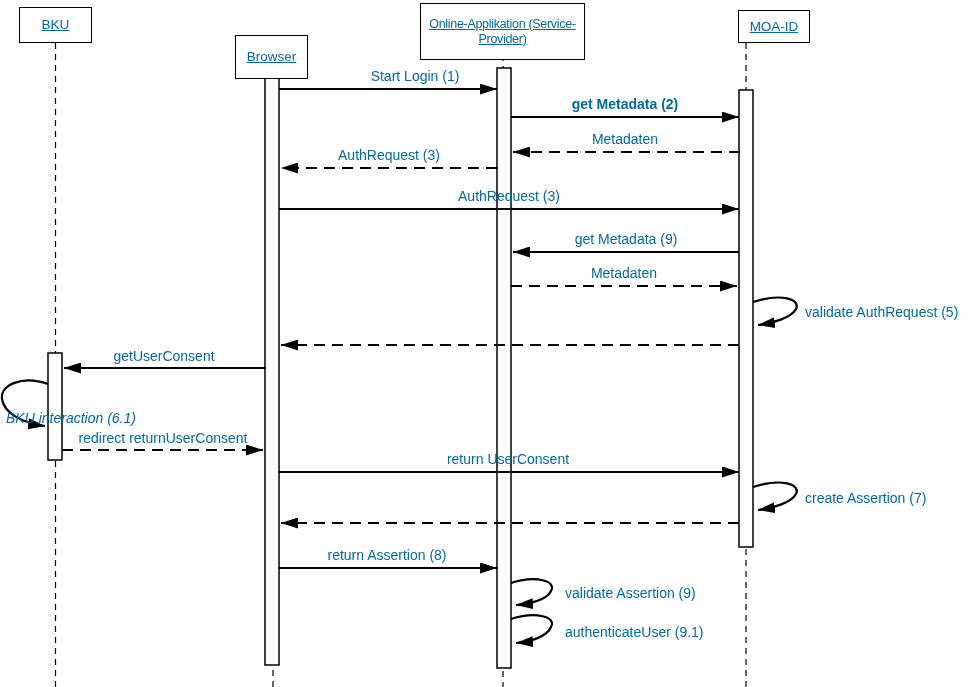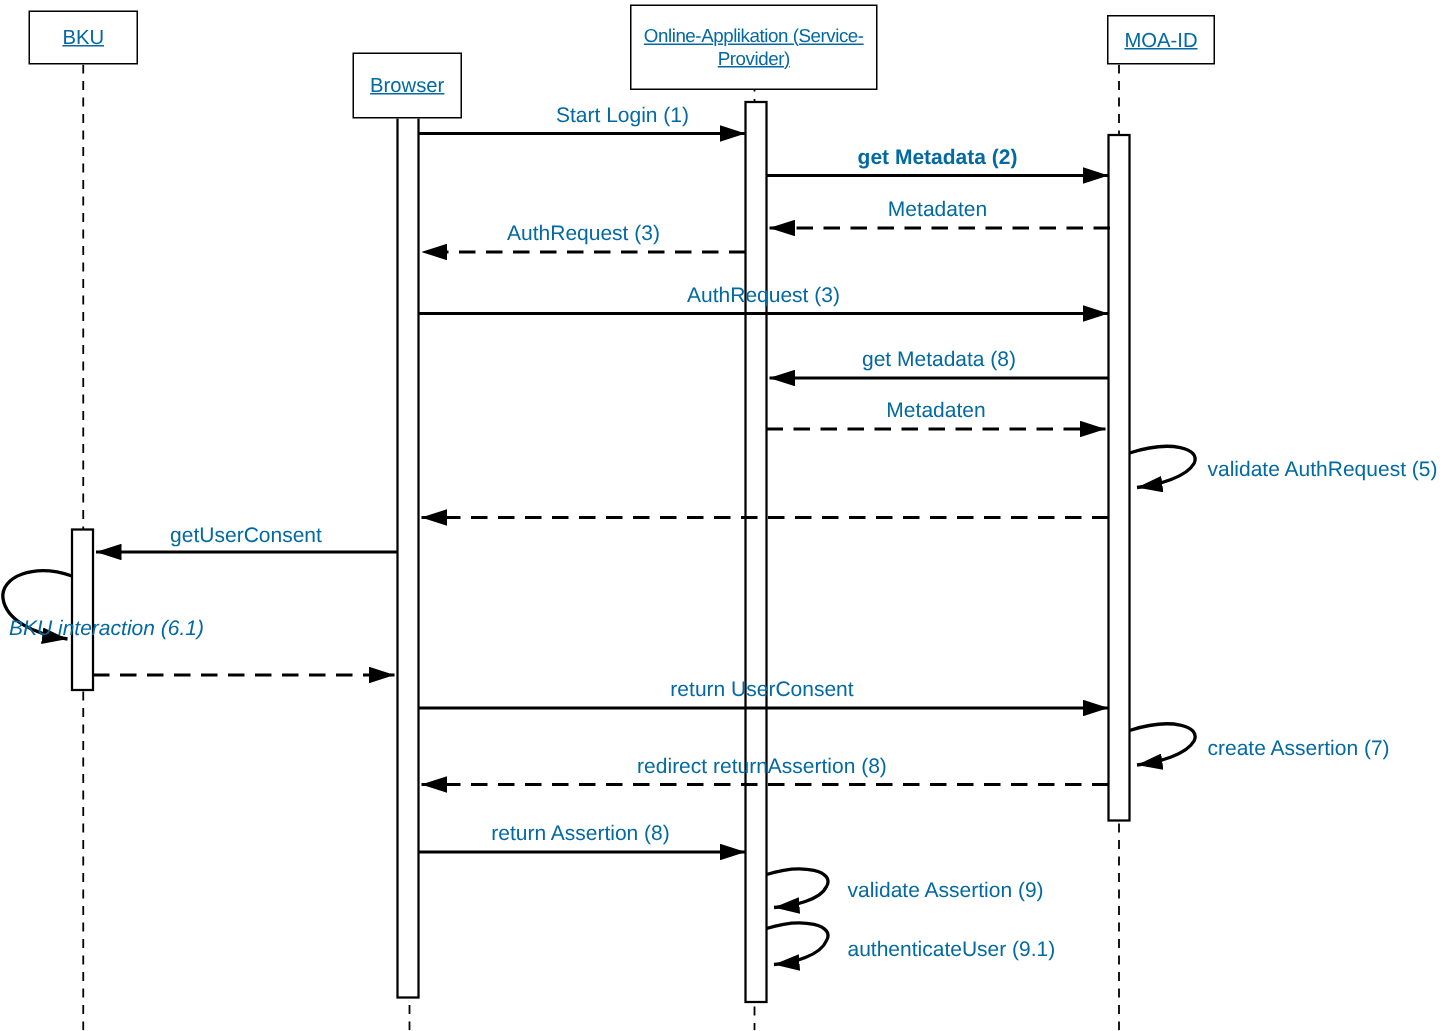--- a/index.html
+++ b/index.html
@@ -99,25 +99,25 @@
   </div>
   <div class="actor" style="left:710px; top:10px; width:72px; height:33px;margin-left:28px;">
     <span class="name">MOA-ID</span>
   </div>
 
   <div class="msg-label centered" style="left:388px; top:68px;margin-left:27px;">Start Login (1)</div>
   <div class="msg-label centered" style="left:625px; top:96px;font-weight:bold;">get Metadata (2)</div>
   <div class="msg-label centered" style="left:625px; top:131px;">Metadaten</div>
   <div class="msg-label centered" style="left:389px; top:147px;">AuthRequest (3)</div>
   <div class="msg-label centered" style="left:509px; top:188px;">AuthRequest (3)</div>
-  <div class="msg-label centered" style="left:626px; top:231px;">get Metadata (8)</div>
+  <div class="msg-label centered" style="left:626px; top:231px;">get Metadata (9)</div>
   <div class="msg-label centered" style="left:624px; top:265px;">Metadaten</div>
   <div class="msg-label" style="left:805px; top:304px;text-align:center;">validate AuthRequest (5)</div>
   <div class="msg-label centered" style="left:164px; top:348px;">getUserConsent</div>
   <div class="msg-label" style="left:6px; top:410px;font-style:italic;">BKU interaction (6.1)</div>
+  <div class="msg-label centered" style="left:163px; top:430px;">redirect returnUserConsent</div>
   <div class="msg-label centered" style="left:508px; top:451px;">return UserConsent</div>
   <div class="msg-label" style="left:805px; top:490px;">create Assertion (7)</div>
-  <div class="msg-label centered" style="left:508px; top:502px;">redirect returnAssertion (8)</div>
   <div class="msg-label centered" style="left:387px; top:547px;text-align:right;">return Assertion (8)</div>
   <div class="msg-label" style="left:565px; top:585px;">validate Assertion (9)</div>
   <div class="msg-label" style="left:565px; top:624px;">authenticateUser (9.1)</div>
 
 </div>
 
 </body></html>

